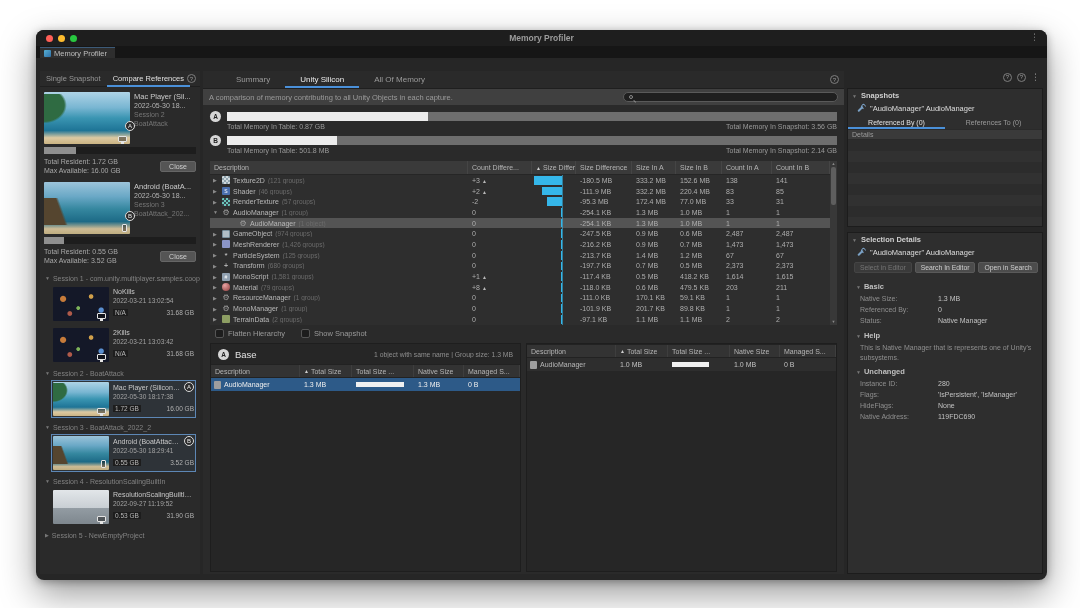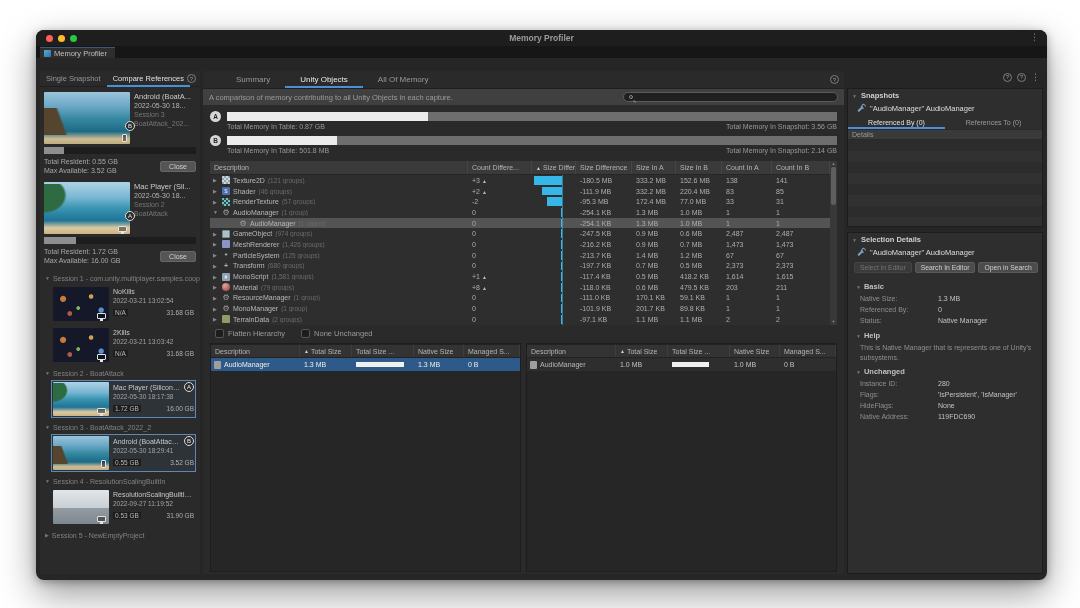--- a/index.html
+++ b/index.html
@@ -236,20 +236,45 @@
     <div class="left">
       <div class="left-tabs">
         <div class="ltab">Single Snapshot</div>
         <div class="ltab active">Compare References</div>
         <span class="circ"></span>
       </div>
       <div class="left-scroll">
 
         <div class="snap-card">
           <div class="snap-top">
+            <div class="thumb th-beach">
+              <span class="dev-desktop"></span>
+            </div>
+            <span class="badge">A</span>
+            <div class="snap-info">
+              <div class="sname">Mac Player (Sil...</div>
+              <div class="sdate">2022-05-30 18...</div>
+              <div class="smeta">Session 2</div>
+              <div class="smeta">BoatAttack</div>
+            </div>
+          </div>
+          <div class="snap-bar">
+              <i class="sfill" id="sfill0" style="width: 21%;"></i>
+            </div>
+          <div class="snap-stats">
+            <div class="snap-lines">
+              <div>Total Resident: 1.72 GB</div>
+              <div>Max Available: 16.00 GB</div>
+            </div>
+            <button class="close-btn">Close</button>
+          </div>
+        </div>
+
+        <div class="snap-card">
+          <div class="snap-top">
             <div class="thumb th-beach2">
               <span class="dev-mobile"></span>
             </div>
             <span class="badge">B</span>
             <div class="snap-info">
               <div class="sname">Android (BoatA...</div>
               <div class="sdate">2022-05-30 18...</div>
               <div class="smeta">Session 3</div>
               <div class="smeta">BoatAttack_202...</div>
             </div>
@@ -259,45 +284,20 @@
             </div>
           <div class="snap-stats">
             <div class="snap-lines">
               <div>Total Resident: 0.55 GB</div>
               <div>Max Available: 3.52 GB</div>
             </div>
             <button class="close-btn">Close</button>
           </div>
         </div>
 
-        <div class="snap-card">
-          <div class="snap-top">
-            <div class="thumb th-beach">
-              <span class="dev-desktop"></span>
-            </div>
-            <span class="badge">A</span>
-            <div class="snap-info">
-              <div class="sname">Mac Player (Sil...</div>
-              <div class="sdate">2022-05-30 18...</div>
-              <div class="smeta">Session 2</div>
-              <div class="smeta">BoatAttack</div>
-            </div>
-          </div>
-          <div class="snap-bar">
-              <i class="sfill" id="sfill0" style="width: 21%;"></i>
-            </div>
-          <div class="snap-stats">
-            <div class="snap-lines">
-              <div>Total Resident: 1.72 GB</div>
-              <div>Max Available: 16.00 GB</div>
-            </div>
-            <button class="close-btn">Close</button>
-          </div>
-        </div>
-
         <div id="session-list">
             <div class="session-h">
               <span class="s-caret">▼</span>
               <span>Session 1 - com.unity.multiplayer.samples.coop</span>
             </div>
             <div class="sess-item">
               <div class="sess-thumb th-space">
                 <span class="dev-desktop"></span>
               </div>
               <div class="si-info">
@@ -389,21 +389,21 @@
               <span class="s-caret">▶</span>
               <span>Session 5 - NewEmptyProject</span>
             </div>
           </div>
       </div>
     </div>
 
     <div class="center">
       <div class="main-tabs">
         <div class="mtab">Summary</div>
-        <div class="mtab active">Unity Objects</div>
+        <div class="mtab active">Unity Silicon</div>
         <div class="mtab">All Of Memory</div>
         <span class="circ"></span>
       </div>
       <div class="info-row">
         <span class="info-text">A comparison of memory contributing to all Unity Objects in each capture.</span>
         <span class="search">
           <span class="mag"></span>
           <input value="" style="">
         </span>
       </div>
@@ -706,62 +706,67 @@
         </div>
       </div>
 
       <div class="checks">
         <span class="chk">
           <span class="box"></span>
           <span>Flatten Hierarchy</span>
         </span>
         <span class="chk">
           <span class="box"></span>
-          <span>None Unchanged</span>
+          <span>Show Snapshot</span>
         </span>
       </div>
 
       <div class="detail-split">
+        <div class="dpanel">
+          <div class="dp-head">
+            <span class="badge-light">A</span>
+            <span class="dp-title">Base</span>
+            <span class="dp-meta">1 object with same name | Group size: 1.3 MB</span>
+          </div>
+          <div class="dp-thead">
+            <div class="dp-hc d-desc">Description</div>
+            <div class="dp-hc d-ts">
+                <span class="sort-up">▲</span>
+                <span>Total Size</span>
+              </div>
+            <div class="dp-hc d-tsb">Total Size ...</div>
+            <div class="dp-hc d-ns">Native Size</div>
+            <div class="dp-hc d-ms">Managed S...</div>
+          </div>
+          <div class="dp-row sel">
+            <div class="dcell d-desc" style="flex:1 1 auto;">
+                <span class="oi oi-doc"></span>
+                <span class="oname">AudioManager</span>
+              </div>
+            <div class="cell d-ts">1.3 MB</div>
+            <div class="d-tsb" style="display:flex;align-items:center;">
+                <i class="wbar" id="wbar0" style="width: 48px;"></i>
+              </div>
+            <div class="cell d-ns">1.3 MB</div>
+            <div class="cell d-ms">0 B</div>
+          </div>
+          <div class="dp-empty"></div>
+        </div>
+
         <div class="dpanel">
           <div class="dp-thead">
             <div class="dp-hc d-desc">Description</div>
             <div class="dp-hc d-ts">
                 <span class="sort-up">▲</span>
                 <span>Total Size</span>
               </div>
             <div class="dp-hc d-tsb">Total Size ...</div>
             <div class="dp-hc d-ns">Native Size</div>
             <div class="dp-hc d-ms">Managed S...</div>
           </div>
-          <div class="dp-row sel">
-            <div class="dcell d-desc" style="flex:1 1 auto;">
-                <span class="oi oi-doc"></span>
-                <span class="oname">AudioManager</span>
-              </div>
-            <div class="cell d-ts">1.3 MB</div>
-            <div class="d-tsb" style="display:flex;align-items:center;">
-                <i class="wbar" id="wbar0" style="width: 48px;"></i>
-              </div>
-            <div class="cell d-ns">1.3 MB</div>
-            <div class="cell d-ms">0 B</div>
-          </div>
-          <div class="dp-empty"></div>
-        </div>
-
-        <div class="dpanel">
-          <div class="dp-thead">
-            <div class="dp-hc d-desc">Description</div>
-            <div class="dp-hc d-ts">
-                <span class="sort-up">▲</span>
-                <span>Total Size</span>
-              </div>
-            <div class="dp-hc d-tsb">Total Size ...</div>
-            <div class="dp-hc d-ns">Native Size</div>
-            <div class="dp-hc d-ms">Managed S...</div>
-          </div>
           <div class="dp-row">
             <div class="dcell d-desc" style="flex:1 1 auto;">
                 <span class="oi oi-doc"></span>
                 <span class="oname">AudioManager</span>
               </div>
             <div class="cell d-ts">1.0 MB</div>
             <div class="d-tsb" style="display:flex;align-items:center;">
                 <i class="wbar" id="wbar1" style="width: 36.96px;"></i>
               </div>
             <div class="cell d-ns">1.0 MB</div>

